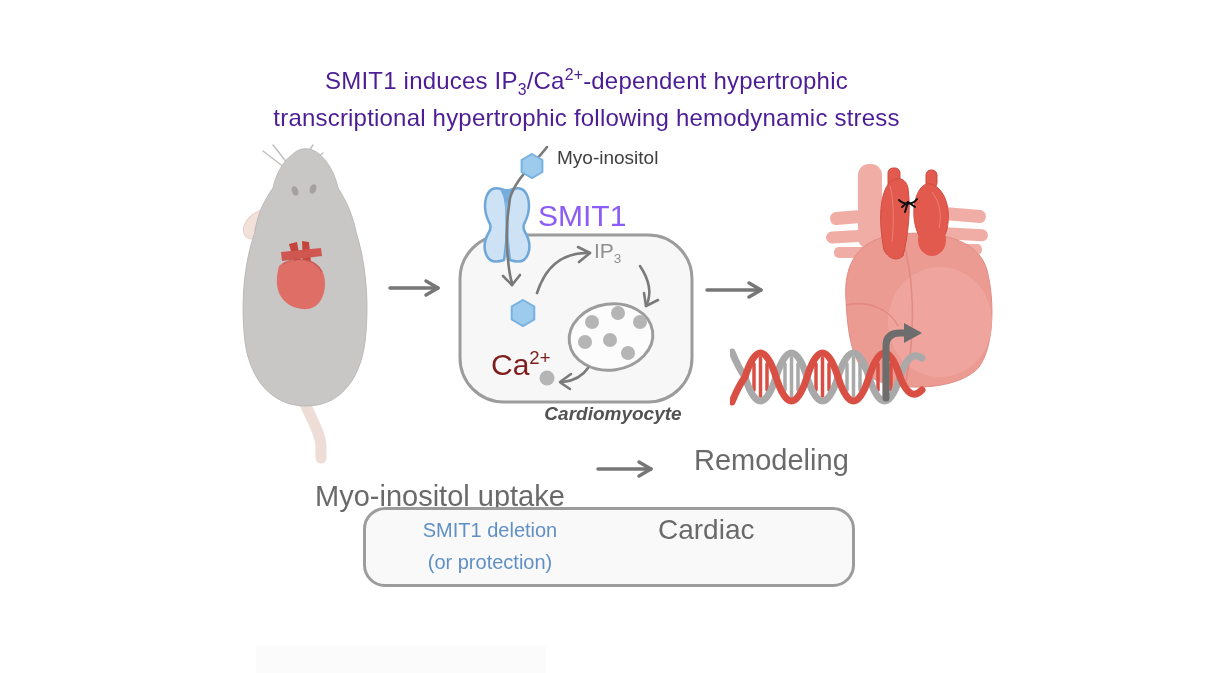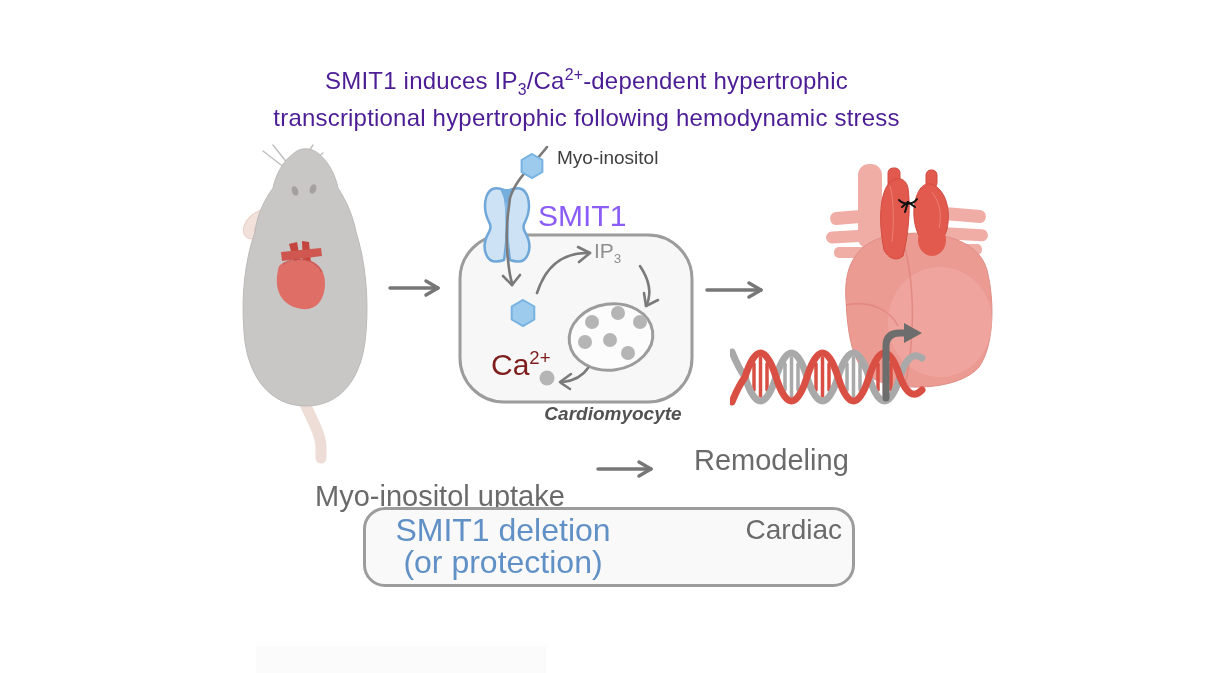--- a/index.html
+++ b/index.html
@@ -17,22 +17,22 @@
   .ip3-label sub{font-size:64%;line-height:0;}
   .ca-label{left:491px;top:348px;font-size:30px;color:#7f1d1d;}
   .ca-label sup{font-size:62%;line-height:0;}
   .cardiomyocyte-label{left:518px;top:403px;width:190px;text-align:center;font-size:19px;font-style:italic;color:#525252;font-weight:bold;}
   
   .uptake-label{left:315px;top:452px;font-size:29px;color:#6a6a6a;margin-top:28px;}
   .remodeling-label{left:694px;top:444px;font-size:29px;color:#6a6a6a;}
   .ital{}
   
   .protection-box{left:363px;top:507px;width:486px;height:74px;border:3px solid #9c9c9c;border-radius:22px;background:#f9f9f9;}
-  .box-blue{left:393px;top:514px;width:220px;text-align:center;font-size:32px;line-height:32px;color:#6090c5;}
-  .box-gray{left:658px;top:514px;width:184px;text-align:right;font-size:28px;line-height:32px;color:#6a6a6a;}
+  .box-blue{left:380px;top:514px;width:220px;text-align:center;font-size:20px;line-height:32px;color:#6090c5;}
+  .box-gray{left:658px;top:514px;width:184px;text-align:left;font-size:28px;line-height:32px;color:#6a6a6a;}
   .bottom-strip{left:256px;top:646px;width:290px;height:27px;background:#fbfbfb;}
   svg{display:block;}
 </style>
 </head>
 <body>
 
 <div class="canvas">
 
   <div class="abs bottom-strip"></div>
 

